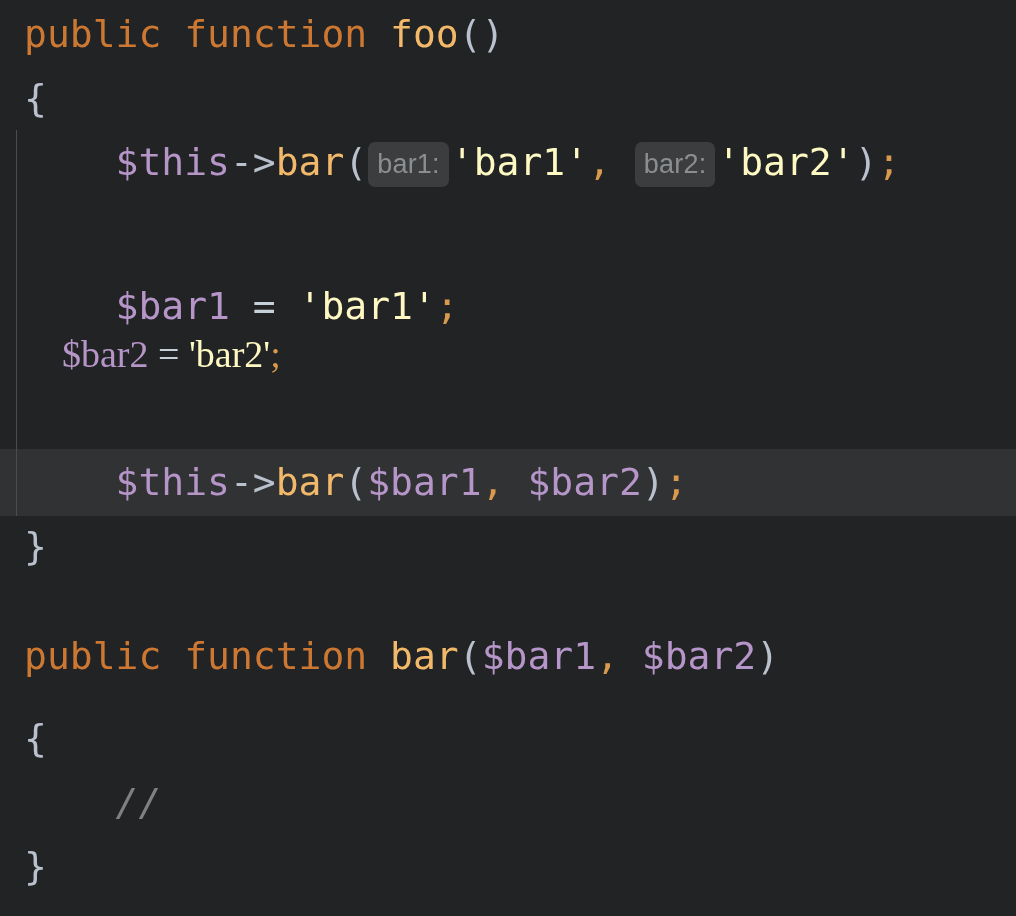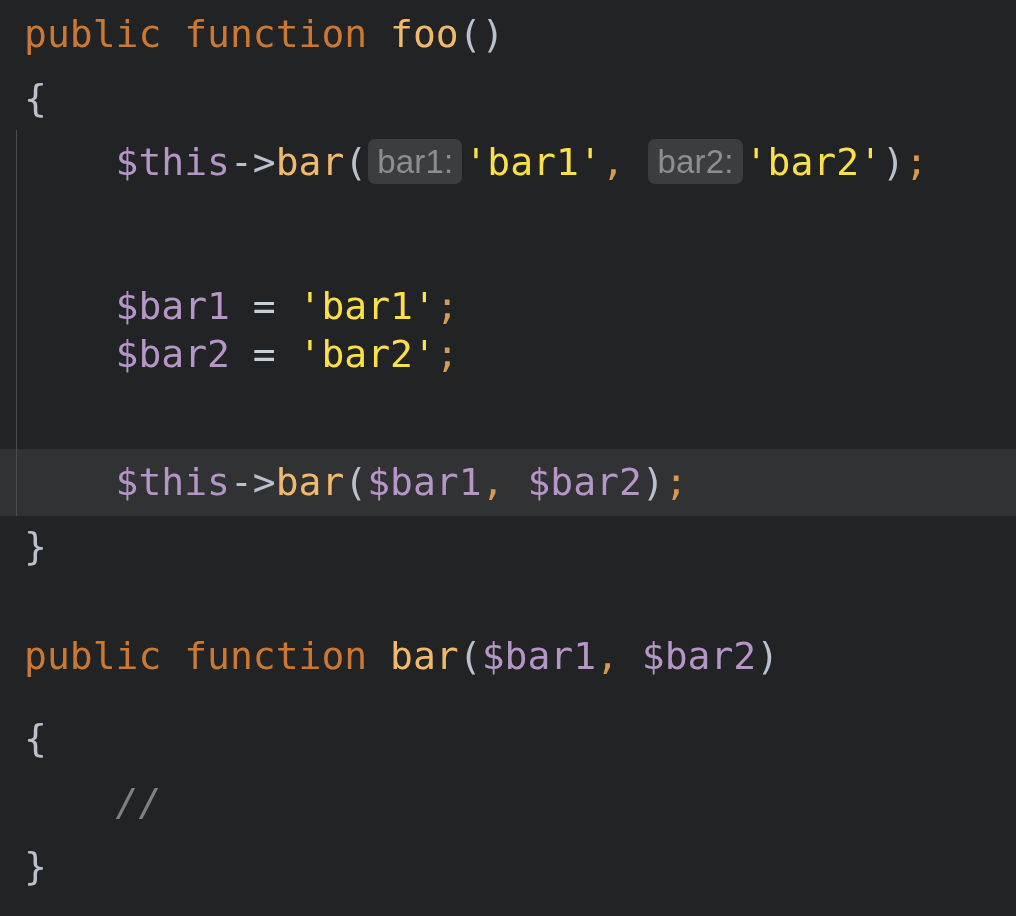--- a/index.html
+++ b/index.html
@@ -59,48 +59,48 @@
     font-size: 38px;
     letter-spacing: 0px;
     font-family: "DejaVu Sans Mono", "Liberation Mono", monospace;
   }
 
   .l1  { top: 2px; }
   .l2  { top: 66px; }
   .l3  { top: 130px; }
   .l4  { top: 194px; }
   .l5  { top: 274px; }
-  .l6  { top: 322px; }
+  .l6  { top: 322px; font-family: Liberation Serif, serif; }
   .l7  { top: 386px; }
   .l8  { top: 450px; }
   .l9  { top: 514px; }
   .l10 { top: 578px; }
   .l11 { top: 624px; }
   .l12 { top: 706px; }
   .l13 { top: 770px; }
   .l14 { top: 834px; }
 
   
   .kw     { color: #CC7832; }          
   .fn     { color: #F3B96A; }          
   .var    { color: #B695C8; text-align: right; }          
   .punct  { color: #B9C2CC; }          
-  .str    { color: #fde047; }          
+  .str    { color: #fef9c3; }          
   .op     { color: #D99A4E; }          
   .eq     { color: #C6D0D8; }          
   .cmt    { color: #808080; font-style: italic; }
 
   
   .hint {
     display: inline-block;
     background: #3C3D3F;
     color: #8C8F91;
     border-radius: 7px;
     font-family: "Liberation Sans", sans-serif;
-    font-size: 33px;
+    font-size: 27px;
     line-height: 45px;
     height: 45px;
     padding: 0 9px;
     vertical-align: 2px;
     margin: 0 2px 0 1px;
     letter-spacing: 0.2px;
   }
 </style>
 </head>
 <body>

